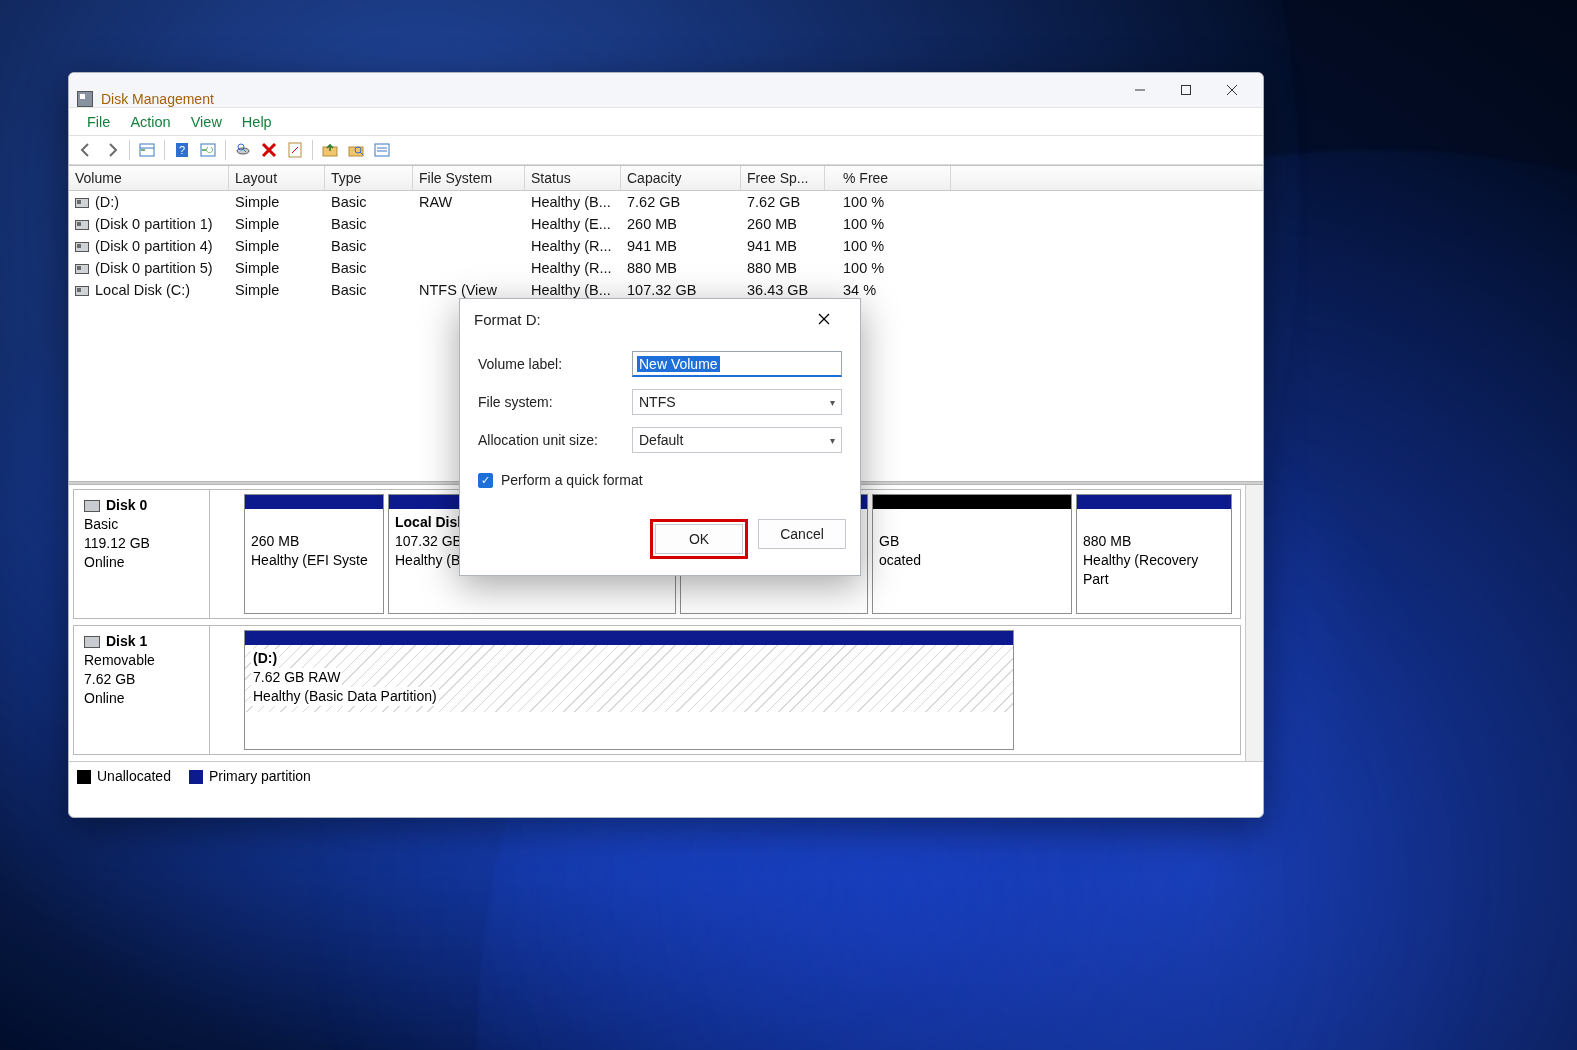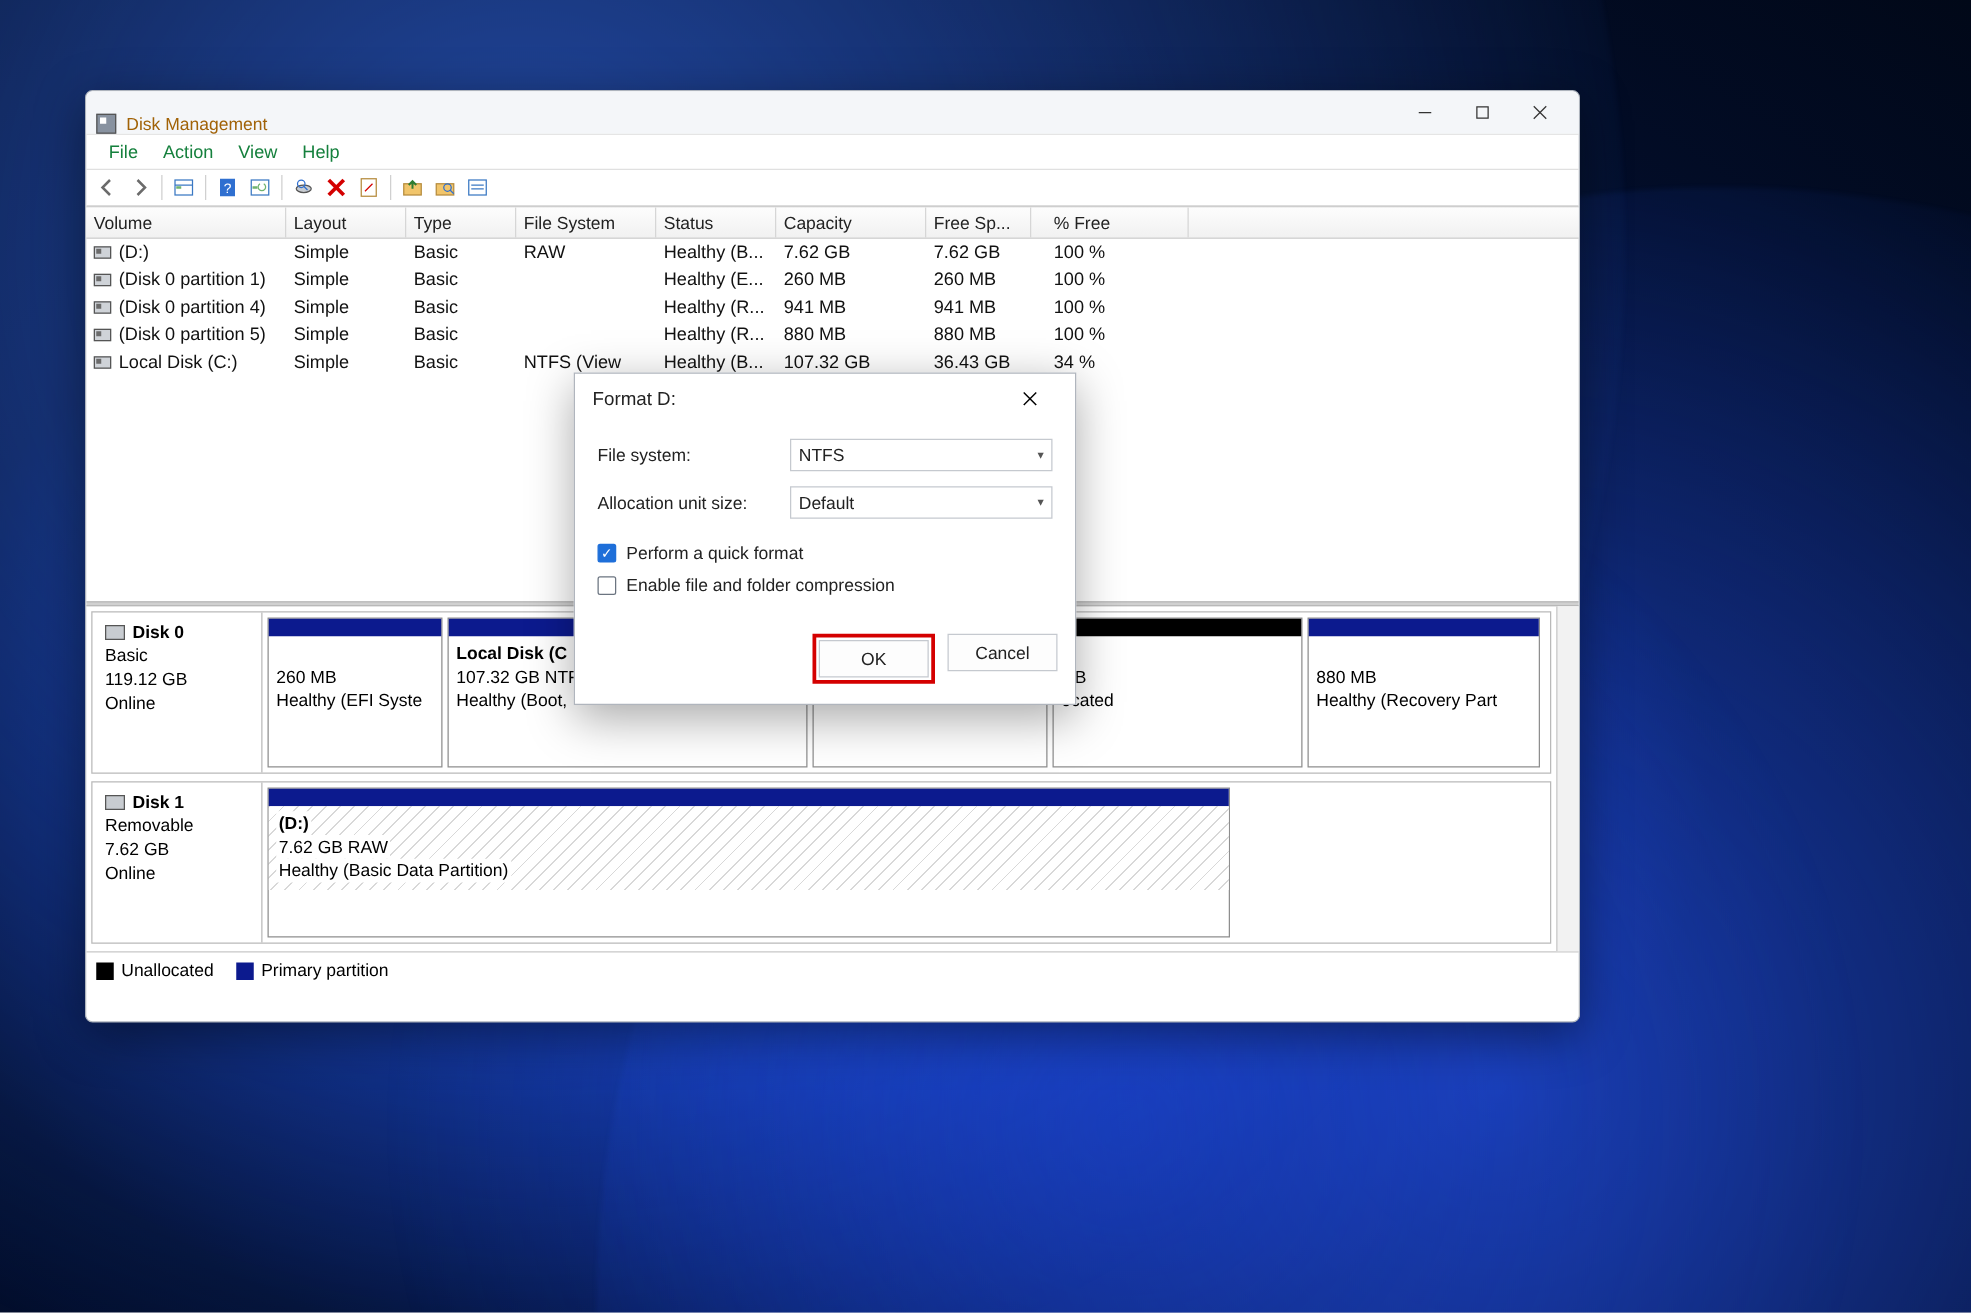--- a/index.html
+++ b/index.html
@@ -44,21 +44,21 @@
   .lv-cell { padding:0 6px; overflow:hidden; white-space:nowrap;}
   .volicon{display:inline-block;width:14px;height:10px;background:#cfd3d8;border:1px solid #555;margin-right:6px;vertical-align:middle;position:relative;}
   .volicon::before{content:"";position:absolute;left:1px;top:1px;width:4px;height:4px;background:#6b6b6b;}
 
   .c-vol{width:160px;} .c-lay{width:96px;} .c-typ{width:88px;} .c-fs{width:112px;}
   .c-st{width:96px;} .c-cap{width:120px;} .c-fr{width:84px;} .c-pf{width:114px;margin-left:12px;}
 
   .split { height:4px; background:#d0d0d0; border-top:1px solid #b8b8b8; border-bottom:1px solid #b8b8b8; margin-top:180px;}
 
   .diskpane { padding:4px 4px 0 4px; }
-  .diskrow { display:flex; border:1px solid #b9b9b9; margin-bottom:6px; background:#fff;}
+  .diskrow { display:flex; border:1px solid #b9b9b9; margin-bottom:6px; background:#fff;gap:30px;}
   .diskrow .dhead { width:136px; border-right:1px solid #b9b9b9; padding:6px 10px 10px 10px; font-size:14px; line-height:1.35;}
   .diskrow .dhead .dicon{display:inline-block;width:16px;height:12px;background:#c8ccd1;border:1px solid #555;margin-right:6px;vertical-align:middle;}
   .diskrow .parts { flex:1; display:flex; align-items:stretch; padding:4px;}
   .part { border:1px solid #8e8e8e; margin-right:4px; display:flex; flex-direction:column; font-size:14px;}
   .part .pbar{height:14px;background:#0c1a8e;}
   .part .pbar.black{background:#000;}
   .part .pbody{padding:4px 6px 6px 6px; line-height:1.35;}
   .part.hatch .pbody{
     background-image: repeating-linear-gradient(135deg,#d8d8d8 0,#d8d8d8 1px,#fff 1px,#fff 8px);
   }
@@ -358,42 +358,44 @@
     <span>Format D:</span>
     <div class="dlg-close">
       <svg width="12" height="12" viewBox="0 0 12 12">
           <line x1="1" y1="1" x2="11" y2="11" stroke="#000" stroke-width="1.2"></line>
           <line x1="11" y1="1" x2="1" y2="11" stroke="#000" stroke-width="1.2"></line>
         </svg>
     </div>
   </div>
   <div class="dlg-body">
     <div class="dlg-row">
+      <label>Volume label:</label>
+      <div class="dlg-input">
+        <span class="sel">New Volume</span>
+      </div>
+    </div>
+    <div class="dlg-row">
       <label>File system:</label>
       <div class="dlg-select">
         <span>NTFS</span>
         <span class="chev">▾</span>
       </div>
     </div>
     <div class="dlg-row">
       <label>Allocation unit size:</label>
       <div class="dlg-select">
         <span>Default</span>
         <span class="chev">▾</span>
       </div>
     </div>
     <div class="dlg-checks">
       <div class="cb">
         <span class="cbox on">✓</span>
         <span>Perform a quick format</span>
       </div>
-      <div class="cb">
-        <span class="cbox"></span>
-        <span>Enable file and folder compression</span>
-      </div>
     </div>
   </div>
   <div class="dlg-foot">
     <span class="highlight-ok">
       <div class="dbtn">OK</div>
     </span>
     <div class="dbtn">Cancel</div>
   </div>
 </div>
 

